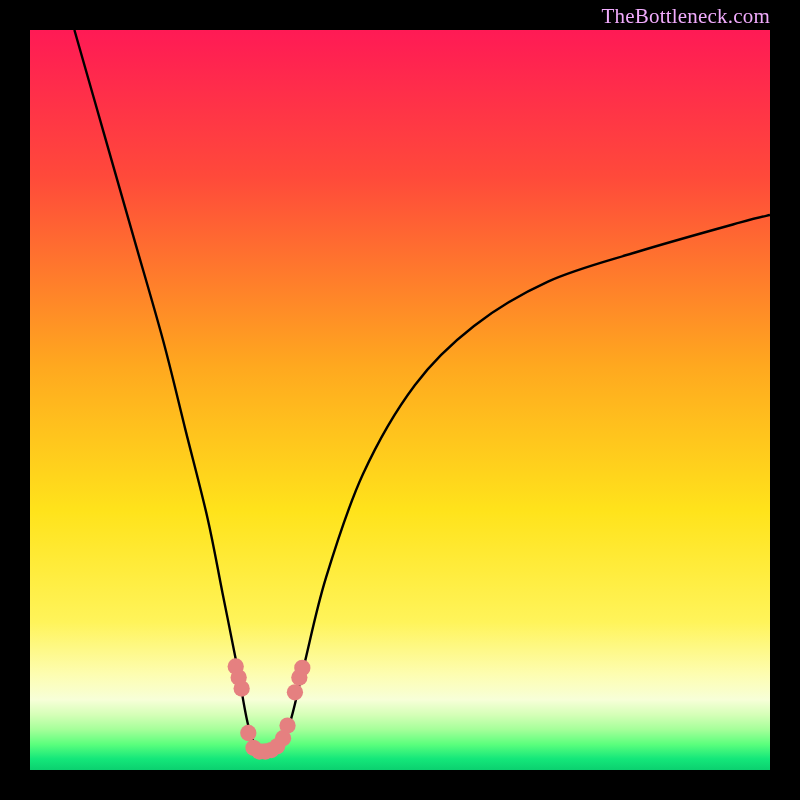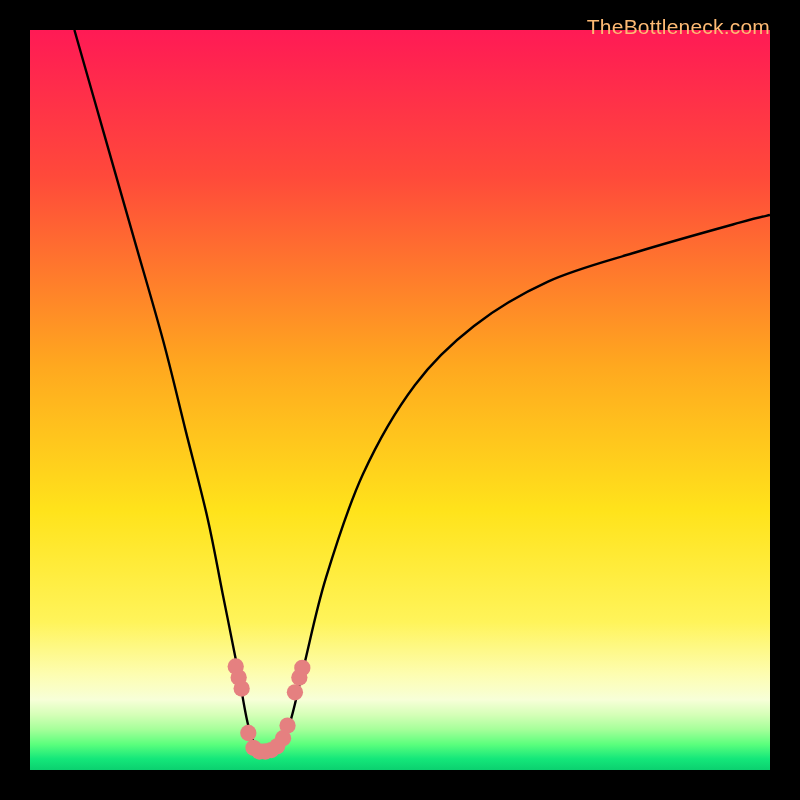--- a/index.html
+++ b/index.html
@@ -20,26 +20,26 @@
   }
   .plot-area {
     position: absolute;
     left: 30px;
     top: 30px;
     width: 740px;
     height: 740px;
   }
   .watermark {
     position: absolute;
-    top: 15px;
+    top: 4px;
     right: 30px;
-    font-family: Liberation Sans, sans-serif;
+    font-family: Liberation Serif, serif;
     font-size: 21px;
     font-weight: 500;
-    color: #fdba74;
+    color: #f0abfc;
     letter-spacing: 0.2px;
   }
   svg {
     display: block;
   }
 </style>
 </head>
 <body>
 
 <div class="frame">

